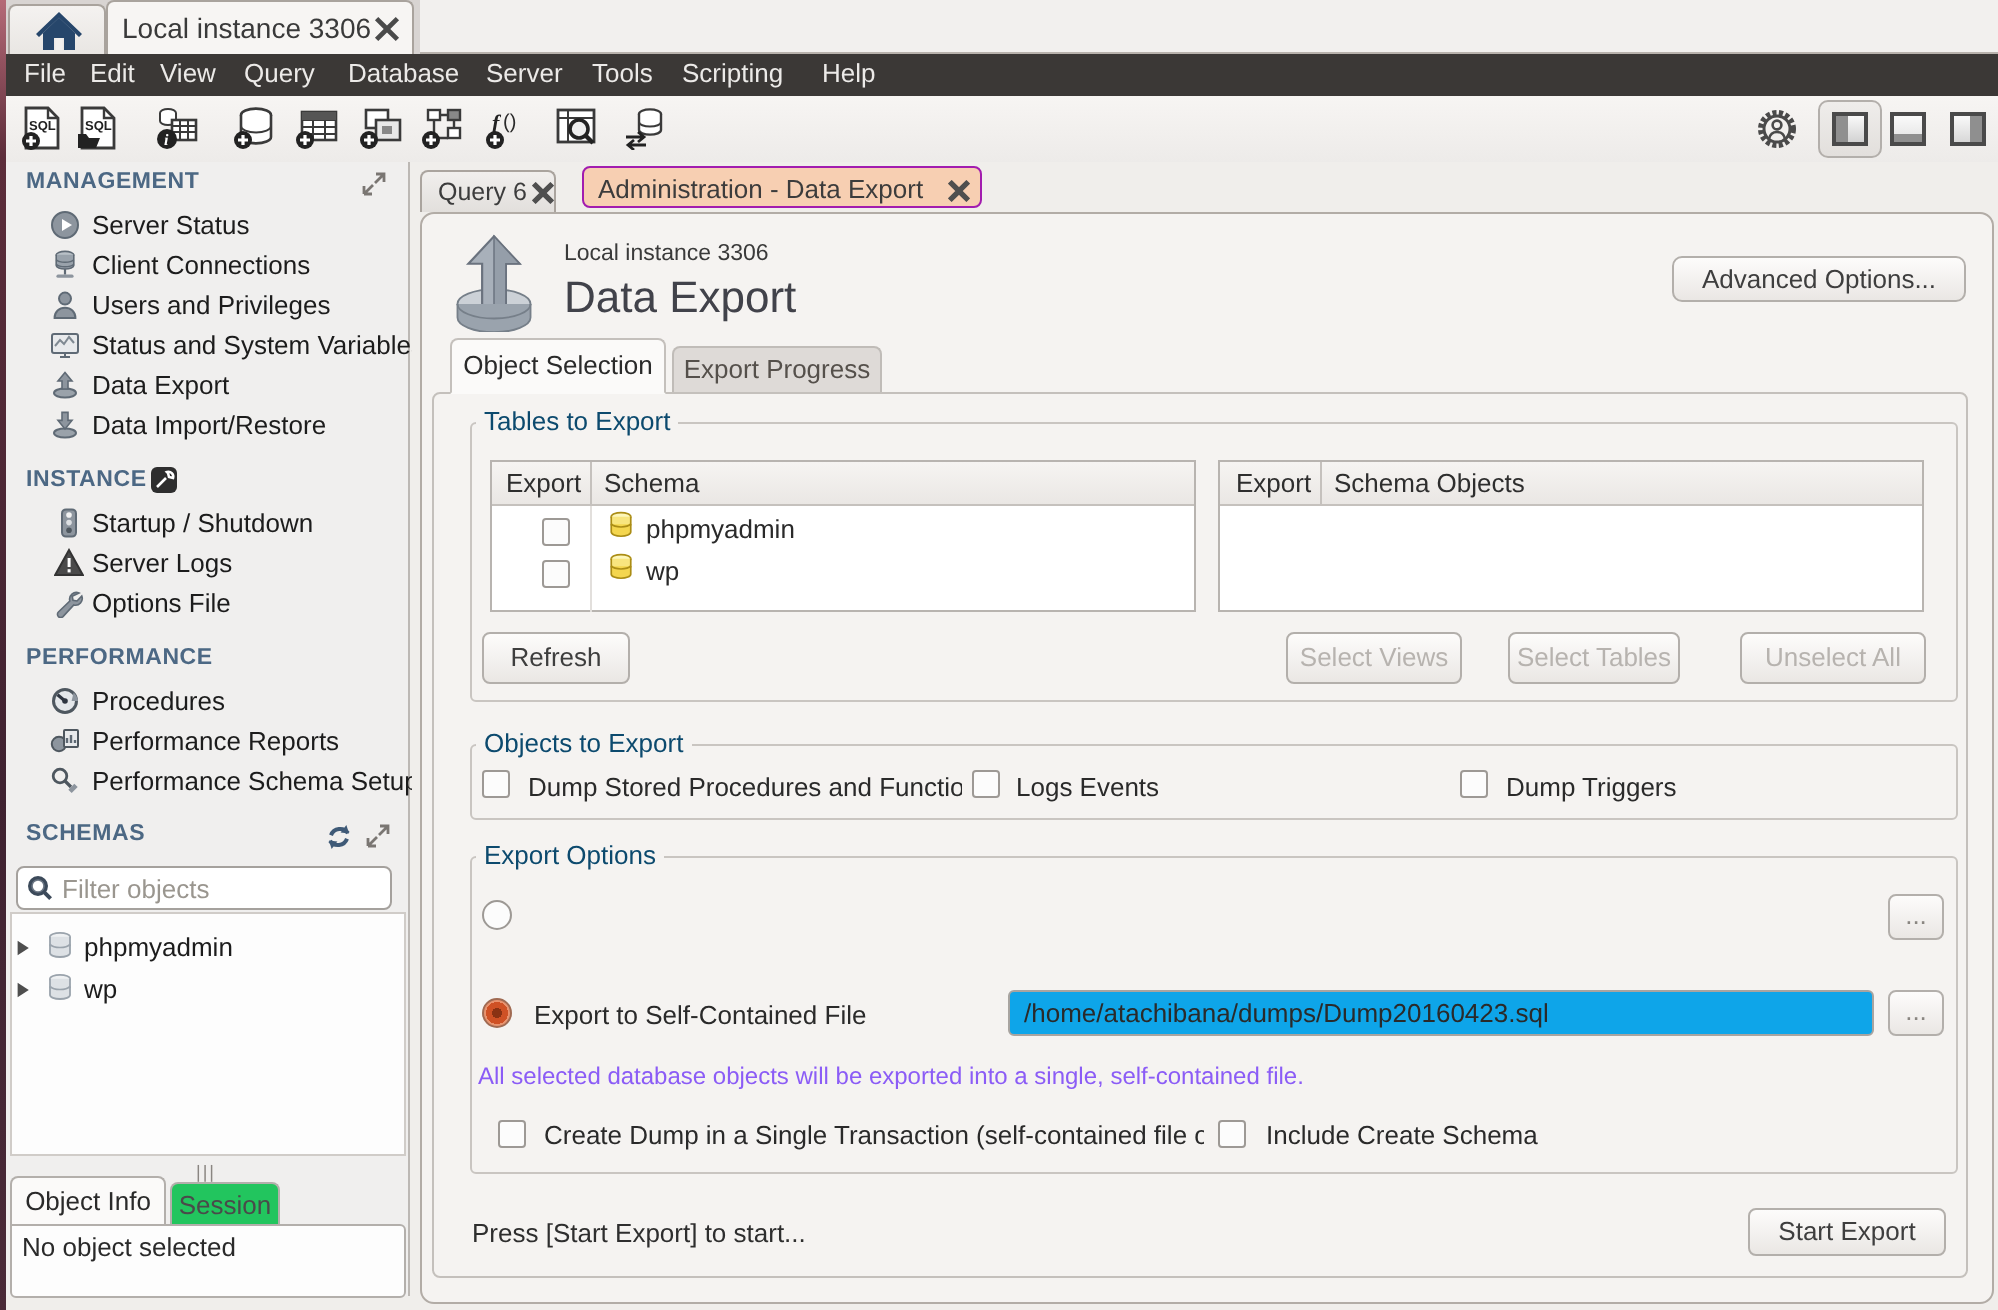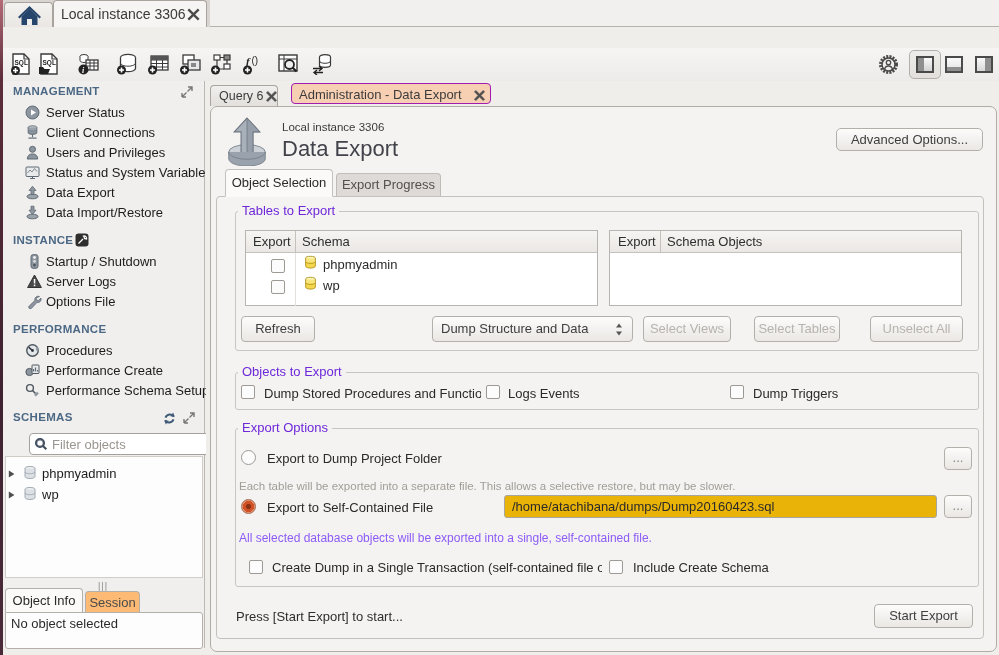--- a/index.html
+++ b/index.html
@@ -18,69 +18,80 @@
 #menubar span { position:absolute; top:2px; }
 #toolbar { position:absolute; left:3px; top:48px; width:996px; height:33px; background:linear-gradient(#f7f5f3,#edebe9); }
 .tbi { position:absolute; top:5px; width:22px; height:22px; }
 
 
 #sidebar { position:absolute; left:3px; top:81px; width:202px; height:567px; background:#f0efee; border-right:1px solid #bcb8b4; }
 .sb-h { position:absolute; left:10px; font-size:11.5px; font-weight:bold; color:#4c6884; letter-spacing:0.3px; }
 .sb-item { position:absolute; left:43px; font-size:13px; color:#1c1c1c; white-space:nowrap; }
 .sb-ico { position:absolute; left:22px; width:15px; height:15px; }
 #schemas-white { position:absolute; left:2px; top:375px; width:198px; height:122px; background:#fdfdfd; border:1px solid #d0ccc8; }
-#filterbox { position:absolute; left:5px; top:352px; width:188px; height:22px; background:#fff; border:1px solid #a5a19d; border-radius:4px;margin-left:21px; }
+#filterbox { position:absolute; left:5px; top:352px; width:188px; height:22px; background:#fff; border:1px solid #a5a19d; border-radius:4px; }
 #objinfo-tab { position:absolute; left:2px; top:507px; width:78px; height:24px; background:#fbfaf9; border:1px solid #b3afab; border-bottom:none; border-radius:4px 4px 0 0; font-size:13px; color:#2a2a2a; text-align:center; line-height:24px; z-index:2; }
-#session-tab { position:absolute; left:82px; top:510px; width:55px; height:21px; background:#fdba74; border:1px solid #b3afab; border-bottom:none; border-radius:4px 4px 0 0; font-size:13px; color:#4a4a4a; text-align:center; line-height:21px; }
+#session-tab { position:absolute; left:82px; top:510px; width:55px; height:21px; background:#22c55e; border:1px solid #b3afab; border-bottom:none; border-radius:4px 4px 0 0; font-size:13px; color:#4a4a4a; text-align:center; line-height:21px; }
 #objinfo-box { position:absolute; left:2px; top:531px; width:198px; height:37px; background:#fdfdfd; border:1px solid #b3afab; border-radius:0 3px 3px 3px; font-size:13px; color:#2a2a2a; padding:3px 0 0 5px; }
 
 
 #main { position:absolute; left:206px; top:81px; width:793px; height:574px; background:#f0eeeb;text-decoration:underline; }
 #frame { position:absolute; left:4px; top:25px; width:787px; height:546px; background:#f5f3f1; border:1px solid #b2aca6; border-radius:7px; }
 .mtab { position:absolute; font-size:13px; color:#3c3c3c; z-index:2; }
 #qtab { left:4px; top:4px; width:68px; height:21px; background:linear-gradient(#f1efed,#e2dfdc); border:1px solid #aaa49e; border-bottom:none; border-radius:4px 4px 0 0; line-height:20px; }
 #atab { left:85px; top:2px; width:200px; height:21px; background:#f7cfb2; border:1px solid #a21caf; border-radius:4px; line-height:21px; }
 
 #content-box { position:absolute; left:10px; top:115px; width:768px; height:443px; border:1px solid #c4c0bc; border-radius:4px; background:#f5f3f1; }
 .obtab { position:absolute; font-size:13px; }
 #obtab1 { left:19px; top:88px; width:108px; height:28px; background:#fbfaf9; border:1px solid #c4c0bc; border-bottom:1px solid #fbfaf9; border-radius:4px 4px 0 0; color:#2a2a2a; text-align:center; line-height:26px; z-index:3; }
 #obtab2 { left:130px; top:92px; width:105px; height:24px; background:#dedad7; border:1px solid #c0bcb8; border-bottom:none; border-radius:4px 4px 0 0; color:#55504b; text-align:center; line-height:22px; }
 
 .groupbox { position:absolute; border:1px solid #c9c5c1; border-radius:3px; }
-.grouplabel { position:absolute; top:-9px; left:2px; background:#f5f3f1; padding:0 4px; font-size:13px; color:#6d28d9; }
+.grouplabel { position:absolute; top:-9px; left:2px; background:#f5f3f1; padding:0 4px; font-size:13px; color:#0c4a6e; }
 
 .btn { position:absolute; background:linear-gradient(#fdfcfb,#eae7e4); border:1px solid #b3afab; border-radius:4px; font-size:13px; color:#3e3e3e; text-align:center; }
 .btn.dis { color:#b7b3af; }
 .tbl { position:absolute; background:#fff; border:1px solid #b8b4b0; }
 .tbl-h { position:absolute; left:0; top:0; right:0; height:22px; background:linear-gradient(#f6f4f2,#eae7e4); border-bottom:1px solid #c5c1bd; font-size:13px; color:#2e2e2e; }
 .cb { position:absolute; width:14px; height:14px; background:#fcfcfc; border:1px solid #9d9995; border-radius:2px; }
 .rd { position:absolute; width:15px; height:15px; background:#fcfcfc; border:1px solid #9d9995; border-radius:50%; }
 .lbl13 { position:absolute; font-size:13px; color:#2a2a2a; white-space:nowrap; }
 .help { position:absolute; font-size:11.5px; color:#a19d98; white-space:nowrap; }
-.tf { position:absolute; height:23px; background:#eab308; border:1px solid #a8a4a0; border-radius:3px; font-size:13px; color:#2a2a2a; line-height:22px; padding-left:7px; white-space:nowrap; overflow:hidden; }
+.tf { position:absolute; height:23px; background:#0ea5e9; border:1px solid #a8a4a0; border-radius:3px; font-size:13px; color:#2a2a2a; line-height:22px; padding-left:7px; white-space:nowrap; overflow:hidden; }
 .tf.dis { background:#e8e5e2; color:#aaa6a1; }
 
 </style>
 </head>
 <body>
 <div id="win">
 
 <div id="toptabs"></div>
 <div id="toptabs-gray"></div>
 <div id="leftedge"></div>
 <div id="hometab">
       <svg class="abs" style="left:13px;top:3px" width="23" height="19" viewBox="0 0 23 19">
         <path d="M11.5 0L0 11l1.5 1.5 10-9.6 10 9.6L23 11z" fill="#26466b"></path>
         <path d="M3.5 10.5l8-7.7 8 7.7V19h-5.5v-6h-5v6H3.5z" fill="#26466b"></path>
         <rect x="9.7" y="13" width="3.6" height="6" fill="#f2f0ee"></rect>
       </svg>
     </div>
 <div id="maintab">Local instance 3306<svg class="abs" style="left:133px;top:7px" width="13" height="13" viewBox="0 0 11 11">
         <path d="M1.8 0.4L5.5 4l3.7-3.6 1.4 1.4L6.9 5.5l3.7 3.7-1.4 1.4L5.5 7 1.8 10.6 0.4 9.2 4.1 5.5 0.4 1.8z" fill="#4a4a4a"></path>
       </svg></div>
+<div id="menubar">
+<span style="left:9px">File</span>
+      <span style="left:42px">Edit</span>
+      <span style="left:77px">View</span>
+      <span style="left:119px">Query</span>
+      <span style="left:171px">Database</span>
+      <span style="left:240px">Server</span>
+      <span style="left:293px">Tools</span>
+      <span style="left:338px">Scripting</span>
+      <span style="left:408px">Help</span>
+</div>
 <div id="toolbar">
 
   <svg class="tbi" style="left:7px" viewBox="0 0 22 22">
         <path d="M3 1h11l5 5v15H3z" fill="#fff" stroke="#3a3a3a" stroke-width="1.4"></path>
         <path d="M14 1v5h5" fill="none" stroke="#3a3a3a" stroke-width="1.2"></path>
         <text x="4.5" y="12" font-size="6.5" font-weight="bold" fill="#222" font-family="Liberation Sans">SQL</text>
         <circle cx="5.5" cy="17.5" r="4.5" fill="#222"></circle>
         <path d="M5.5 15v5M3 17.5h5" stroke="#fff" stroke-width="1.6"></path>
       </svg>
 
@@ -278,21 +289,21 @@
         <circle cx="7.5" cy="7.5" r="1.4" fill="#2e3540"></circle>
         <path d="M11.8 3.2a6.5 6.5 0 012.2 4.3h-3.2" fill="#8d959e"></path>
       </svg>
   <div class="sb-item" style="top:262px;left:43px">Procedures</div>
 
   <svg class="sb-ico" style="top:282px" viewBox="0 0 15 15">
         <circle cx="4.5" cy="9" r="3.6" fill="#8d959e" stroke="#4e575f"></circle>
         <rect x="7" y="2" width="7" height="8.5" rx="0.5" fill="#e8eaec" stroke="#4e575f"></rect>
         <path d="M8.5 8.5V6M10.5 8.5V4.5M12.5 8.5V7" stroke="#5f6a75" stroke-width="1.2"></path>
       </svg>
-  <div class="sb-item" style="top:282px;left:43px">Performance Create</div>
+  <div class="sb-item" style="top:282px;left:43px">Performance Reports</div>
 
   <svg class="sb-ico" style="top:302px" viewBox="0 0 15 15">
         <circle cx="5" cy="5" r="3.4" fill="none" stroke="#4e575f" stroke-width="1.4"></circle>
         <path d="M7.5 7.5l3 3" stroke="#4e575f" stroke-width="1.6"></path>
         <path d="M10 12.7l3-3" stroke="#8d959e" stroke-width="2.4"></path>
       </svg>
   <div class="sb-item" style="top:302px;left:43px">Performance Schema Setup</div>
 
   <div class="sb-h" style="top:330px">SCHEMAS</div>
   <svg class="abs" style="left:160px;top:331px" width="13" height="13" viewBox="0 0 13 13">
@@ -403,47 +414,39 @@
 
   <div class="tbl" style="left:403px;top:149px;width:353px;height:76px">
     <div class="tbl-h">
           <span class="abs" style="left:8px;top:3px">Export</span>
           <span class="abs" style="left:57px;top:3px">Schema Objects</span>
           <span class="abs" style="left:50px;top:0;width:1px;height:21px;background:#c5c1bd"></span>
         </div>
   </div>
 
   <div class="btn" style="left:35px;top:235px;width:74px;height:26px;line-height:24px">Refresh</div>
-  <div class="btn" style="left:226px;top:235px;width:201px;height:26px;line-height:24px;text-align:left;padding-left:8px">Dump Structure and Data
-    <svg class="abs" style="right:9px;top:6px" width="8" height="13" viewBox="0 0 8 13">
-          <path d="M4 0.5L7 4.5H1z" fill="#555"></path>
-          <path d="M4 12.5L1 8.5h6z" fill="#555"></path>
-        </svg>
-  </div>
   <div class="btn dis" style="left:437px;top:235px;width:88px;height:26px;line-height:24px">Select Views</div>
   <div class="btn dis" style="left:548px;top:235px;width:86px;height:26px;line-height:24px">Select Tables</div>
   <div class="btn dis" style="left:664px;top:235px;width:93px;height:26px;line-height:24px">Unselect All</div>
 
   <div class="groupbox" style="left:29px;top:291px;width:744px;height:38px">
         <span class="grouplabel">Objects to Export</span>
       </div>
   <div class="cb" style="left:35px;top:304px"></div>
   <div class="lbl13" style="left:58px;top:305px;width:217px;overflow:hidden">Dump Stored Procedures and Functions</div>
   <div class="cb" style="left:280px;top:304px"></div>
   <div class="lbl13" style="left:302px;top:305px">Logs Events</div>
   <div class="cb" style="left:524px;top:304px"></div>
   <div class="lbl13" style="left:547px;top:305px">Dump Triggers</div>
 
   <div class="groupbox" style="left:29px;top:347px;width:744px;height:159px">
         <span class="grouplabel">Export Options</span>
       </div>
   <div class="rd" style="left:35px;top:369px"></div>
-  <div class="lbl13" style="left:61px;top:370px">Export to Dump Project Folder</div>
   <div class="btn" style="left:738px;top:366px;width:28px;height:23px;line-height:19px;color:#8a8681">...</div>
-  <div class="help" style="left:33px;top:399px">Each table will be exported into a separate file. This allows a selective restore, but may be slower.</div>
   <div class="rd" style="left:35px;top:418px;border-color:#a06a52;background:radial-gradient(circle, #8a3213 0 2.5px, #cf5125 2.5px 5.5px, #e8936f 5.5px)"></div>
   <div class="lbl13" style="left:61px;top:419px">Export to Self-Contained File</div>
   <div class="tf" style="left:298px;top:414px;width:433px">/home/atachibana/dumps/Dump20160423.sql</div>
   <div class="btn" style="left:738px;top:414px;width:28px;height:23px;line-height:19px;color:#8a8681">...</div>
   <div class="help" style="left:33px;top:450px;color:#8b5cf6;font-size:12px">All selected database objects will be exported into a single, self-contained file.</div>
   <div class="cb" style="left:43px;top:479px"></div>
   <div class="lbl13" style="left:66px;top:479px;width:330px;overflow:hidden">Create Dump in a Single Transaction (self-contained file only)</div>
   <div class="cb" style="left:403px;top:479px"></div>
   <div class="lbl13" style="left:427px;top:479px">Include Create Schema</div>
 

